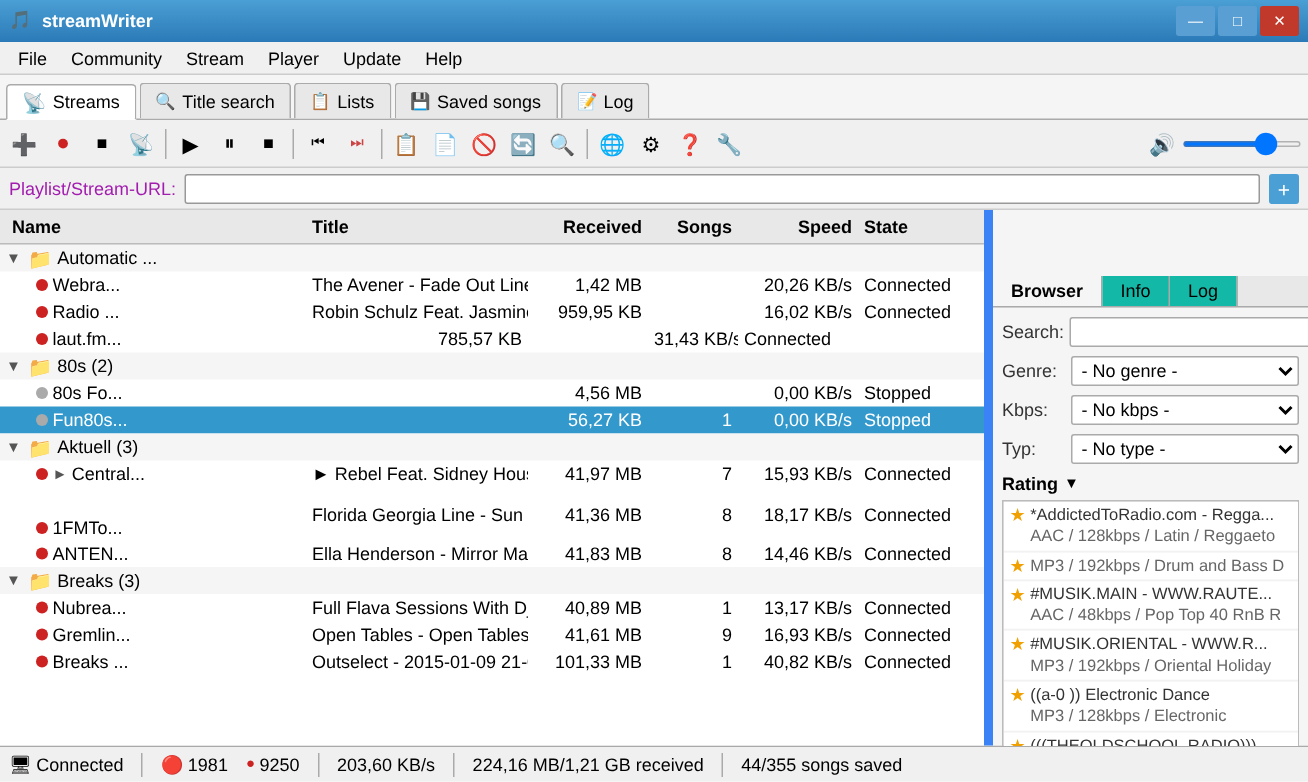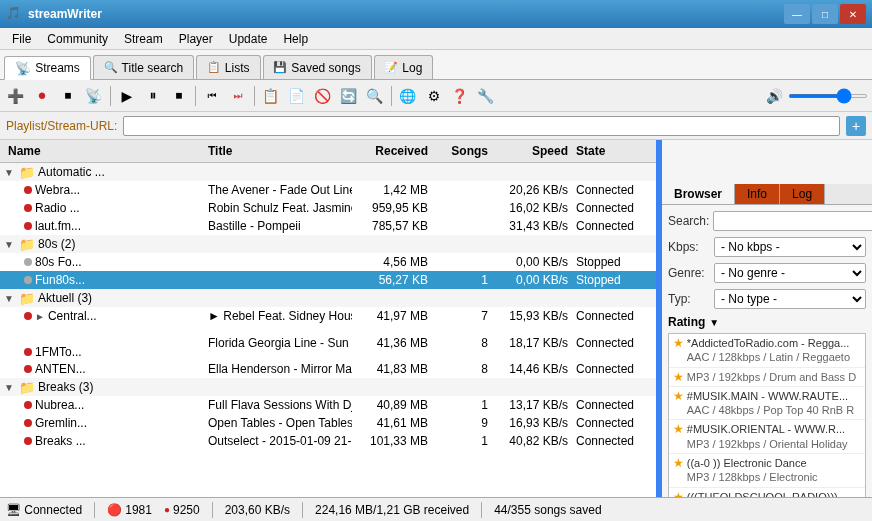--- a/index.html
+++ b/index.html
@@ -90,21 +90,21 @@
     
     .url-bar {
       background: #f0f0f0;
       height: 28px;
       display: flex;
       align-items: center;
       padding: 2px 6px;
       border-bottom: 1px solid #ccc;
       gap: 6px;
     }
-    .url-label { color: #a16207; white-space: nowrap; }
+    .url-label { color: #a21caf; white-space: nowrap; }
     .url-input {
       flex: 1;
       height: 20px;
       border: 1px solid #999;
       padding: 0 4px;
       background: white;
       border-radius: 2px;
     }
     .url-add-btn {
       width: 20px; height: 20px;
@@ -177,21 +177,21 @@
     .right-tabs {
       display: flex;
       border-bottom: 1px solid #aaa;
       background: #e8e8e8;
       margin-top: 44px;
     }
     .right-tab {
       padding: 3px 12px;
       cursor: pointer;
       border-right: 1px solid #aaa;
-      background: #c2410c;
+      background: #14b8a6;
     }
     .right-tab.active { background: #f5f5f5; font-weight: bold; }
 
     .right-content { padding: 6px; flex: 1; overflow-y: auto; }
     .filter-row { display: flex; align-items: center; margin-bottom: 6px; gap: 4px; }
     .filter-label { width: 42px; color: #333; }
     .filter-input {
       flex: 1; height: 20px; border: 1px solid #aaa; padding: 0 3px; background: white; border-radius: 2px;
     }
     .filter-select {
@@ -352,21 +352,20 @@
       <div class="item-cell"></div>
       <div class="item-cell">16,02 KB/s</div>
       <div class="item-cell state">Connected</div>
     </div>
 
     <div class="list-item">
       <div class="item-name" style="padding-left:20px;">
         <div class="dot-red"></div>
         <span>laut.fm...</span>
       </div>
-      <div class="item-cell" style="text-align:left;">Bastille - Pompeii</div>
       <div class="item-cell">785,57 KB</div>
       <div class="item-cell"></div>
       <div class="item-cell">31,43 KB/s</div>
       <div class="item-cell state">Connected</div>
     </div>
 
     <div class="list-item group-header">
       <div class="item-name">
         <span class="expand-icon">▼</span>
         <span style="color:#2266cc;font-size:13px;">📁</span>
@@ -508,29 +507,29 @@
       <div class="right-tab active">Browser</div>
       <div class="right-tab">Info</div>
       <div class="right-tab">Log</div>
     </div>
     <div class="right-content">
       <div class="filter-row">
         <span class="filter-label">Search:</span>
         <input type="text" class="filter-input" value="" style="">
       </div>
       <div class="filter-row">
+        <span class="filter-label">Genre:</span>
+        <select class="filter-select">
+          <option>- No genre -</option>
+        </select>
+      </div>
+      <div class="filter-row">
         <span class="filter-label">Kbps:</span>
         <select class="filter-select">
           <option>- No kbps -</option>
-        </select>
-      </div>
-      <div class="filter-row">
-        <span class="filter-label">Genre:</span>
-        <select class="filter-select">
-          <option>- No genre -</option>
         </select>
       </div>
       <div class="filter-row">
         <span class="filter-label">Typ:</span>
         <select class="filter-select">
           <option>- No type -</option>
         </select>
       </div>
 
       <div class="rating-header">

